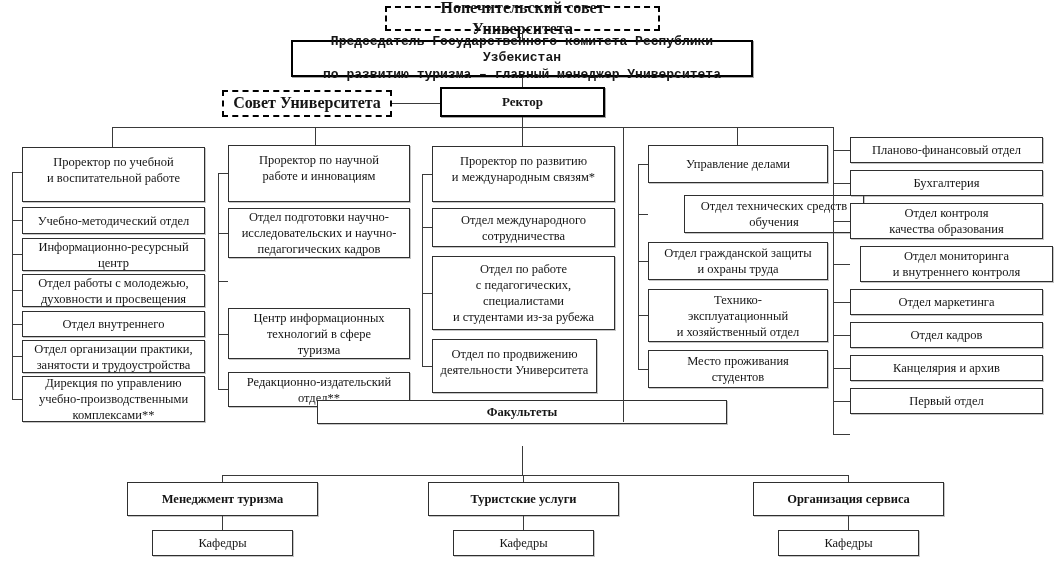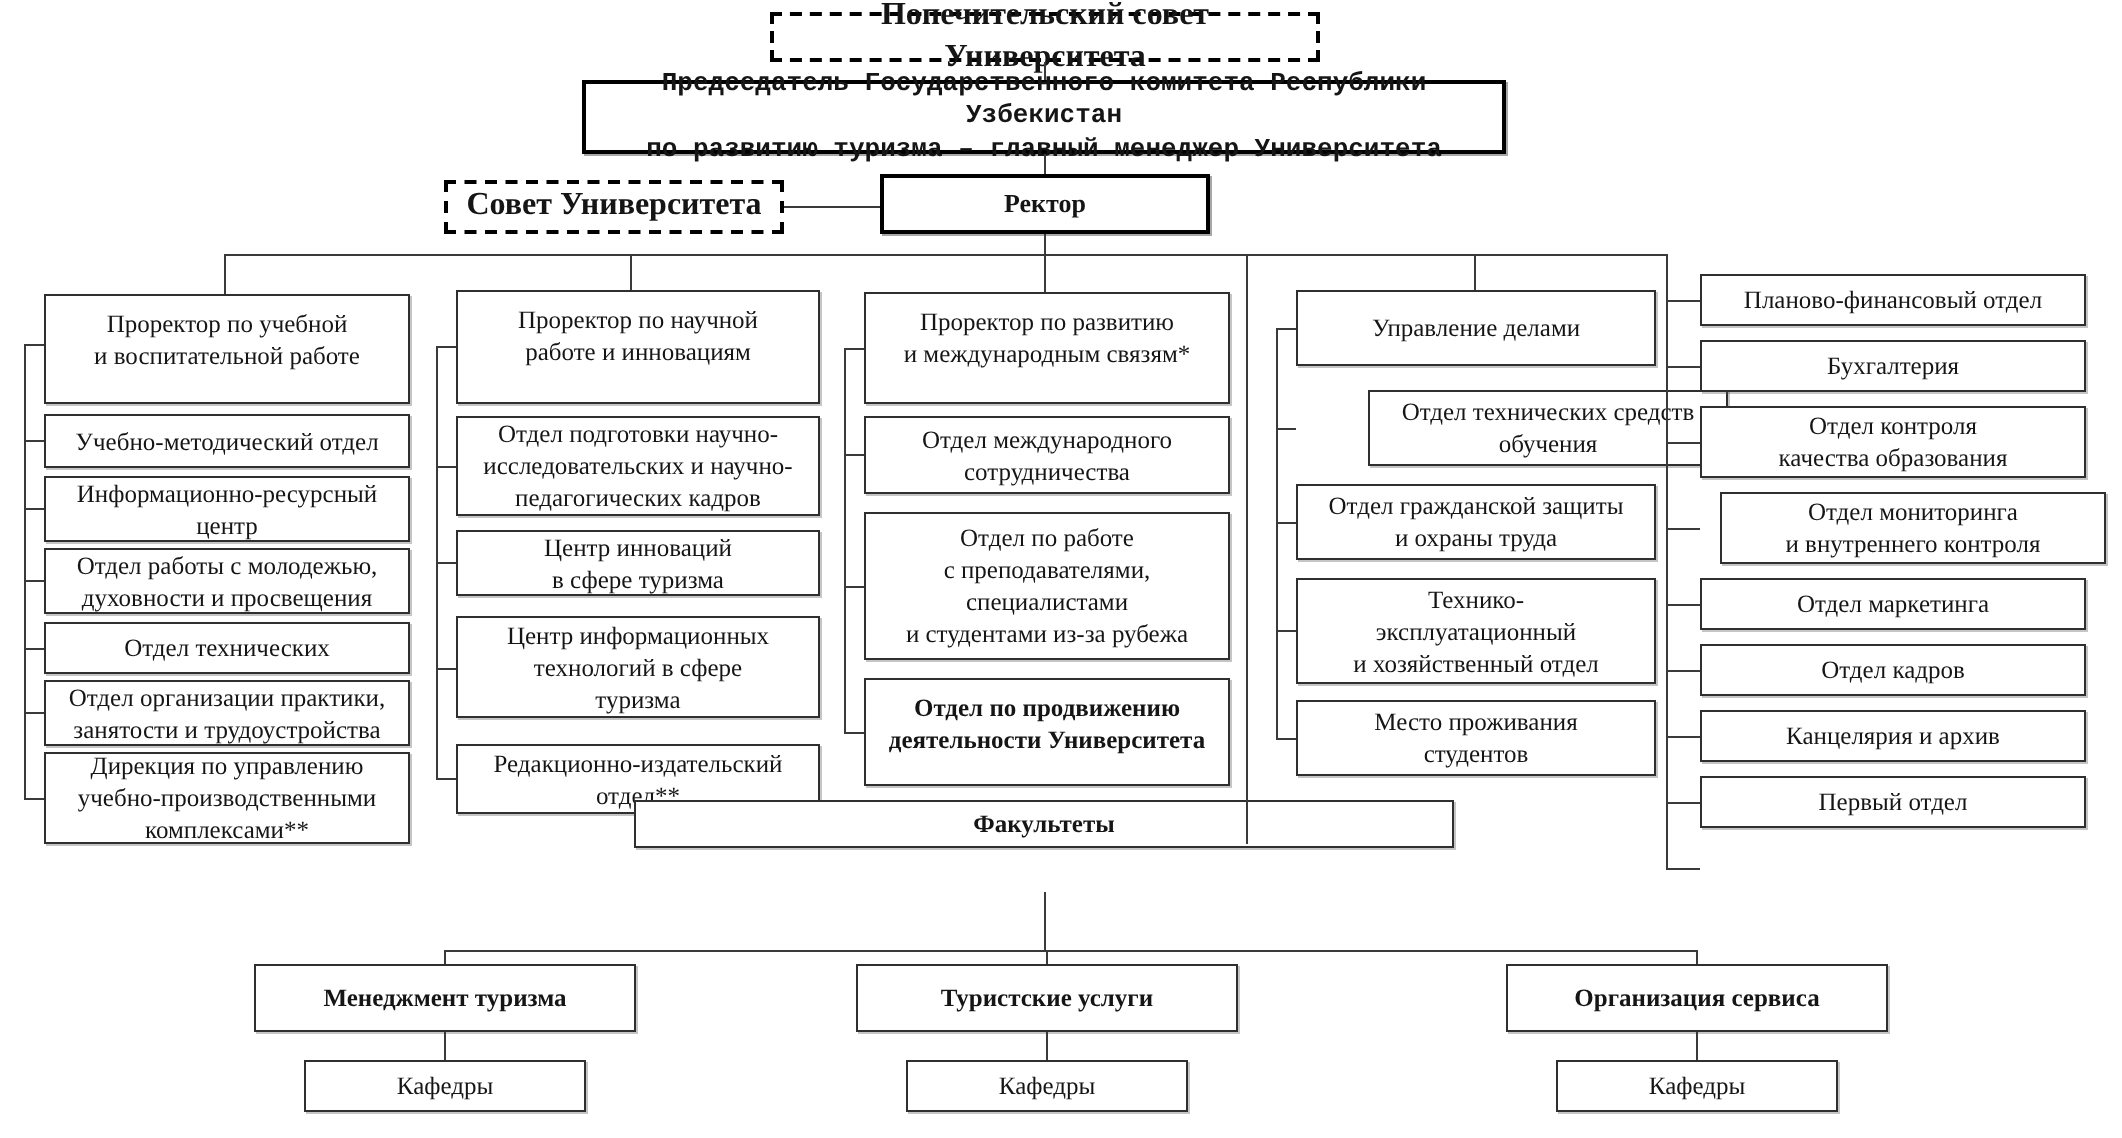--- a/index.html
+++ b/index.html
@@ -49,49 +49,47 @@
 
   <div class="box thick" style="left:440px; top:87px; width:165px; height:30px;">Ректор</div>
 
   <div class="box topalign" style="left:22px; top:147px; width:183px; height:55px;">Проректор по учебной
 и воспитательной работе</div>
   <div class="box" style="left:22px; top:207px; width:183px; height:27px;">Учебно-методический отдел</div>
   <div class="box" style="left:22px; top:238px; width:183px; height:33px;">Информационно-ресурсный
 центр</div>
   <div class="box" style="left:22px; top:274px; width:183px; height:33px;">Отдел работы с молодежью,
 духовности и просвещения</div>
-  <div class="box" style="left:22px; top:311px; width:183px; height:26px;">Отдел технических</div>
+  <div class="box" style="left:22px; top:311px; width:183px; height:26px;">Отдел внутреннего</div>
   <div class="box" style="left:22px; top:340px; width:183px; height:33px;">Отдел организации практики,
 занятости и трудоустройства</div>
   <div class="box" style="left:22px; top:376px; width:183px; height:46px;">Дирекция по управлению
 учебно-производственными
 комплексами**</div>
 
   <div class="box topalign" style="left:228px; top:145px; width:182px; height:57px;">Проректор по научной
 работе и инновациям</div>
   <div class="box" style="left:228px; top:208px; width:182px; height:50px;">Отдел подготовки научно-
 исследовательских и научно-
 педагогических кадров</div>
-  <div class="box" style="left:228px; top:265px; width:182px; height:33px;">Центр инноваций
-в сфере туризма</div>
   <div class="box" style="left:228px; top:308px; width:182px; height:51px;">Центр информационных
 технологий в сфере
 туризма</div>
   <div class="box" style="left:228px; top:372px; width:182px; height:35px;">Редакционно-издательский
 отдел**</div>
 
   <div class="box topalign" style="left:432px; top:146px; width:183px; height:56px;">Проректор по развитию
 и международным связям*</div>
   <div class="box" style="left:432px; top:208px; width:183px; height:39px;">Отдел международного
 сотрудничества</div>
   <div class="box" style="left:432px; top:256px; width:183px; height:74px;">Отдел по работе
-с преподавателями,
+с педагогических,
 специалистами
 и студентами из-за рубежа</div>
-  <div class="box topalign" style="left:432px; top:339px; width:183px; height:54px;font-weight:bold;">Отдел по продвижению
+  <div class="box topalign" style="left:432px; top:339px; width:165px; height:54px;">Отдел по продвижению
 деятельности Университета</div>
 
   <div class="box" style="left:648px; top:145px; width:180px; height:38px;">Управление делами</div>
   <div class="box" style="left:684px; top:195px; width:180px; height:38px;">Отдел технических средств
 обучения</div>
   <div class="box" style="left:648px; top:242px; width:180px; height:38px;">Отдел гражданской защиты
 и охраны труда</div>
   <div class="box" style="left:648px; top:289px; width:180px; height:53px;">Технико-
 эксплуатационный
 и хозяйственный отдел</div>

